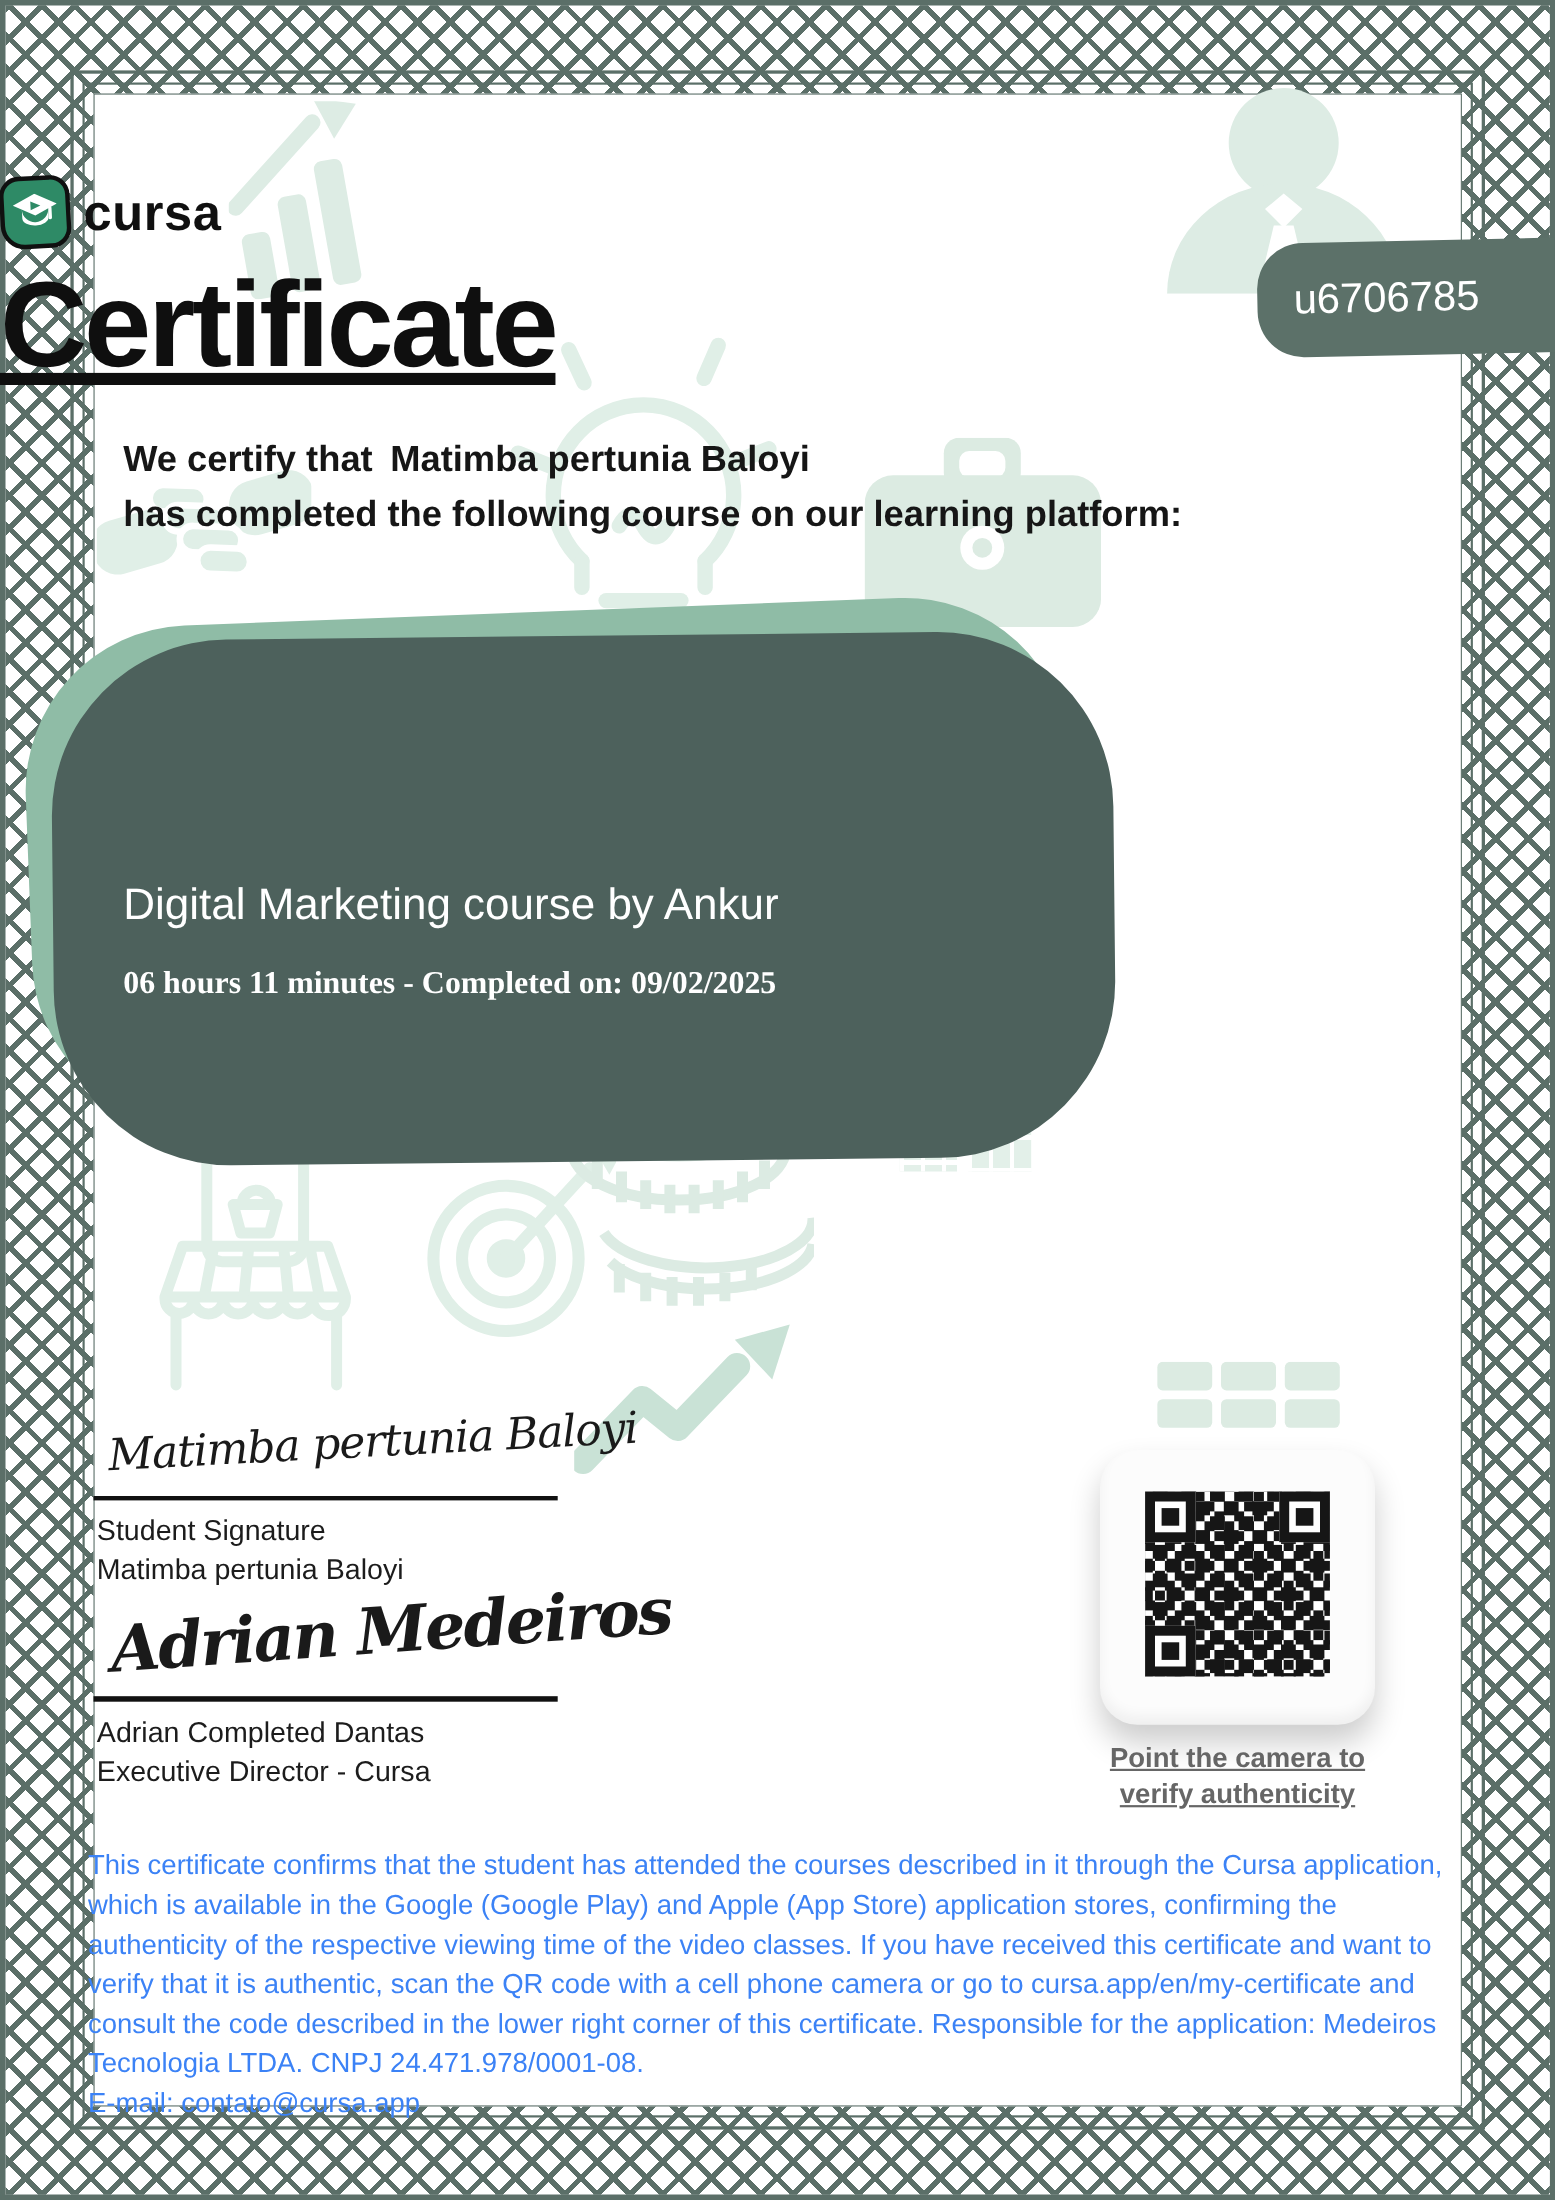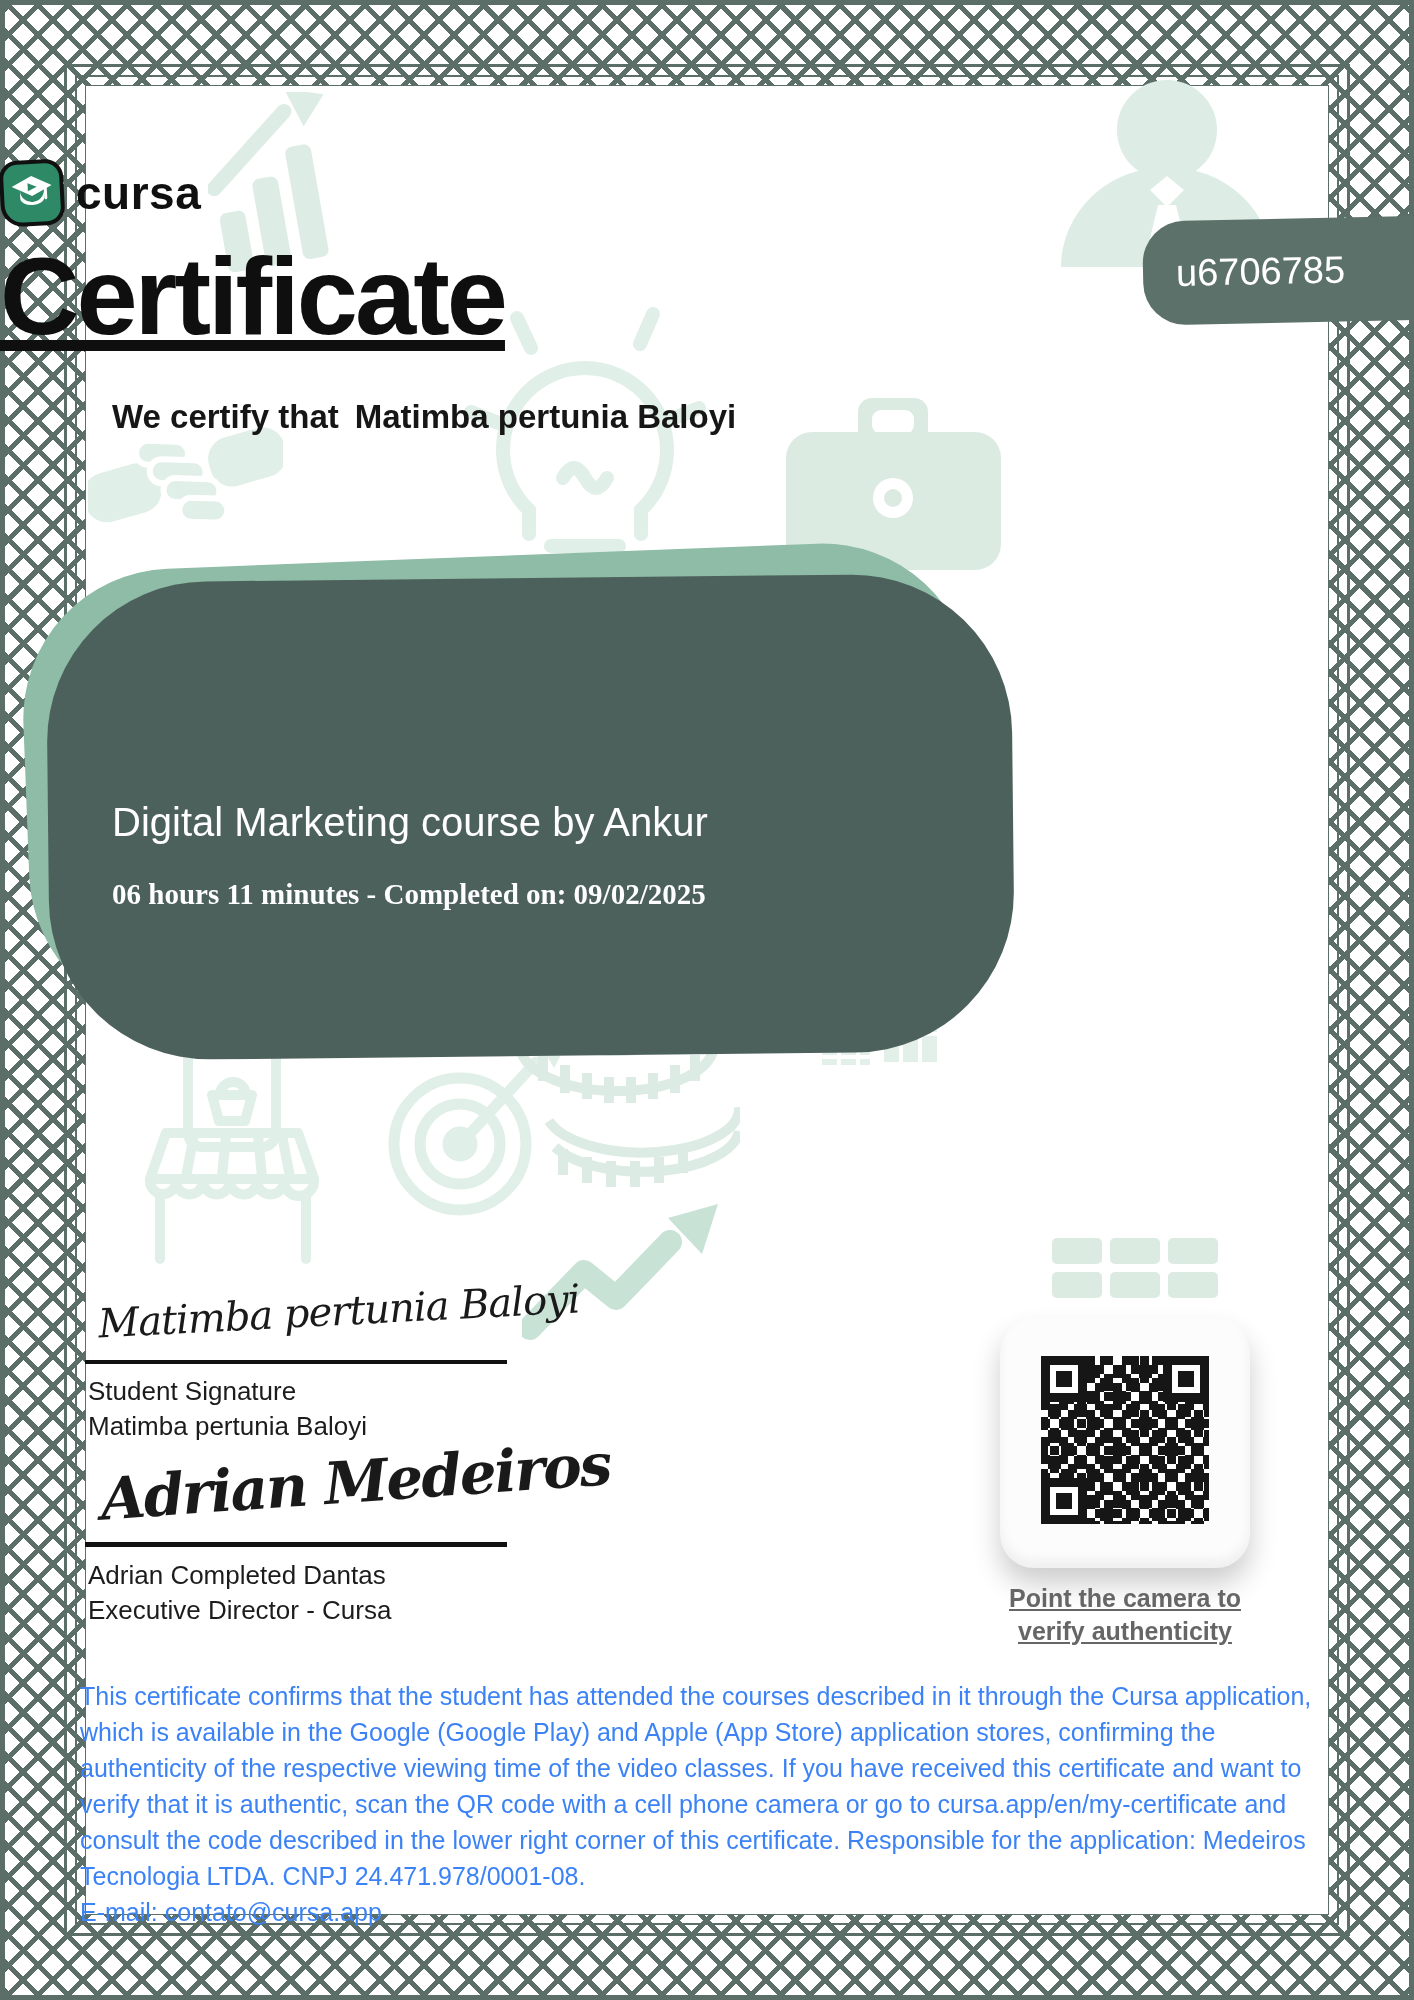--- a/index.html
+++ b/index.html
@@ -200,20 +200,21 @@
   <div class="cert-title">Certificate</div>
 
   <div class="badge">
     <span>u6706785</span>
   </div>
 
   <div class="certify">
     <div>
       <span>We certify that</span><span class="name">Matimba pertunia Baloyi</span>
     </div>
+    <div>has completed the following course on our learning platform:</div>
   </div>
 
   <div class="blob-light"></div>
   <div class="blob-dark"></div>
   <div class="course-title">Digital Marketing course by Ankur</div>
   <div class="course-meta">06 hours 11 minutes - Completed on: 09/02/2025</div>
 
   <div class="sig-script sig1">Matimba pertunia Baloyi</div>
   <div class="sig-line line1"></div>
   <div class="sig-label lab1">

